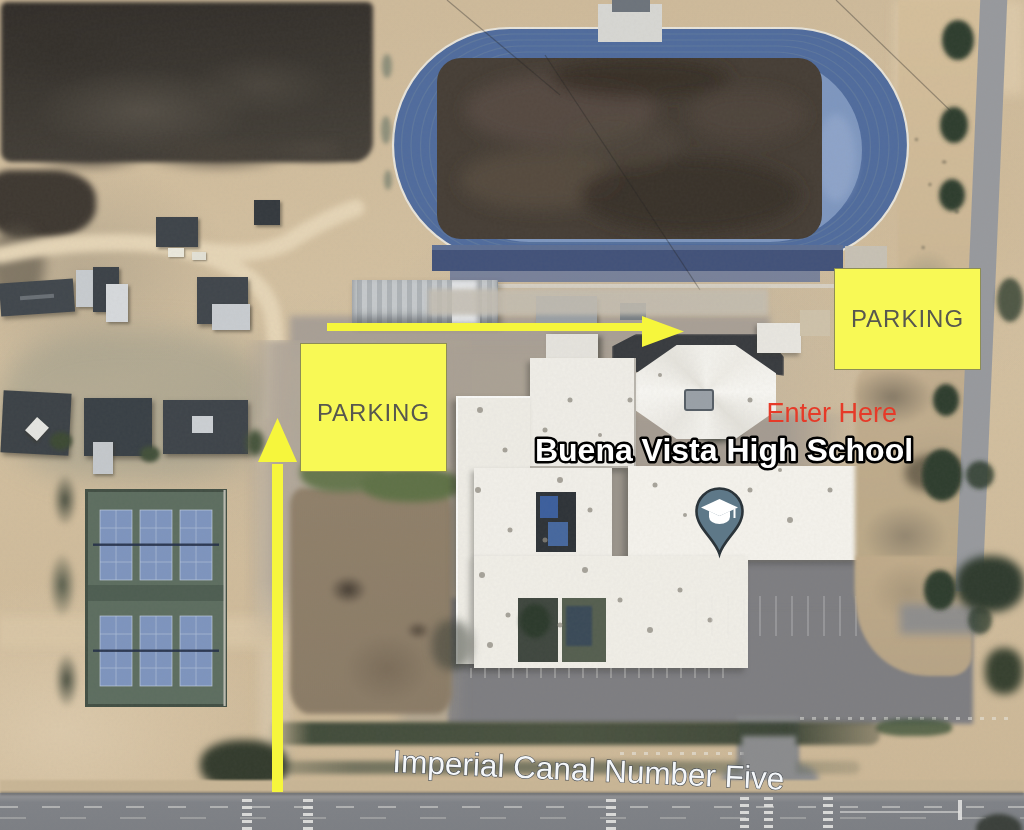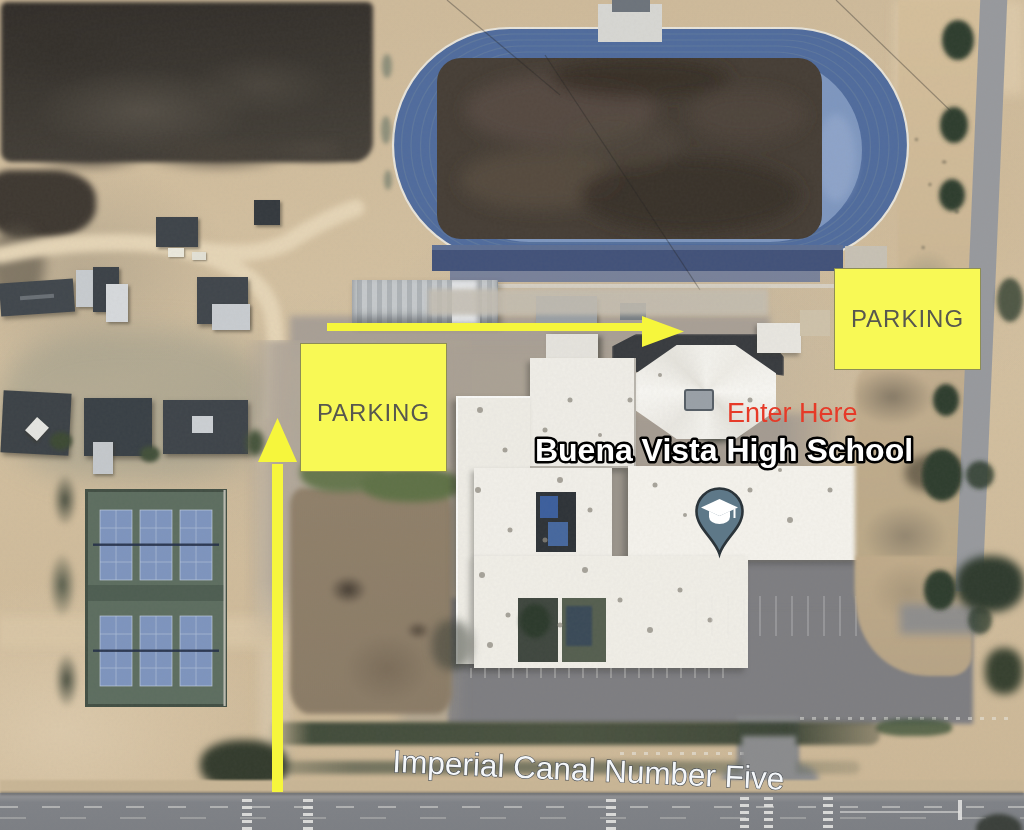--- a/index.html
+++ b/index.html
@@ -466,21 +466,21 @@
 <svg class="abs" style="left:320px;top:310px" width="380" height="45" viewBox="0 0 380 45">
   <path d="M7,13 H322 V21 H7 Z" fill="#f6f63c"></path>
   <path d="M322,6 L364,21.5 L322,37 Z" fill="#f6f63c"></path>
 </svg>
 
 <svg class="abs" style="left:250px;top:412px" width="60" height="385" viewBox="0 0 60 385">
   <path d="M22,52 H33 V380 H22 Z" fill="#f6f63c"></path>
   <path d="M8,50 L27.5,6 L47,50 Z" fill="#f6f63c"></path>
 </svg>
 
-<div class="abs" style="left:727px;top:398px;width:170px;font-size:27px;color:#e63a28;">Enter Here</div>
+<div class="abs" style="left:727px;top:398px;width:170px;font-size:27px;color:#e63a28;text-align:right;">Enter Here</div>
 
 <svg class="abs" style="left:518px;top:425px" width="412" height="50" viewBox="0 0 412 50">
   <text x="206" y="36" text-anchor="middle" font-family="Liberation Sans, sans-serif" font-size="32" font-weight="bold" fill="#ffffff" stroke="#000000" stroke-width="5" paint-order="stroke" stroke-linejoin="round">Buena Vista High School</text>
 </svg>
 
 <svg class="abs" style="left:690px;top:482px" width="60" height="80" viewBox="0 0 60 80">
   <path d="M29.5,72 C25,57 6.5,46 6.5,29.5 A23,23 0 1 1 52.5,29.5 C52.5,46 34,57 29.5,72 Z" fill="#5e7888" stroke="#2b343a" stroke-width="2.6"></path>
 
   <path d="M29.5,17 L48,25.5 L29.5,34 L11,25.5 Z" fill="#ffffff"></path>
   <path d="M19,29 v6 a10.5,7 0 0 0 21,0 v-6 l-10.5,5 Z" fill="#ffffff"></path>

